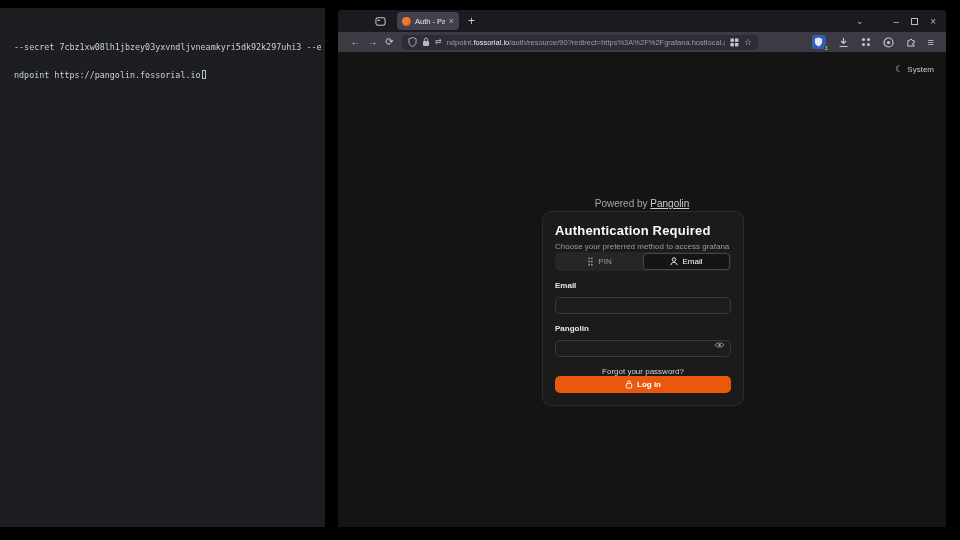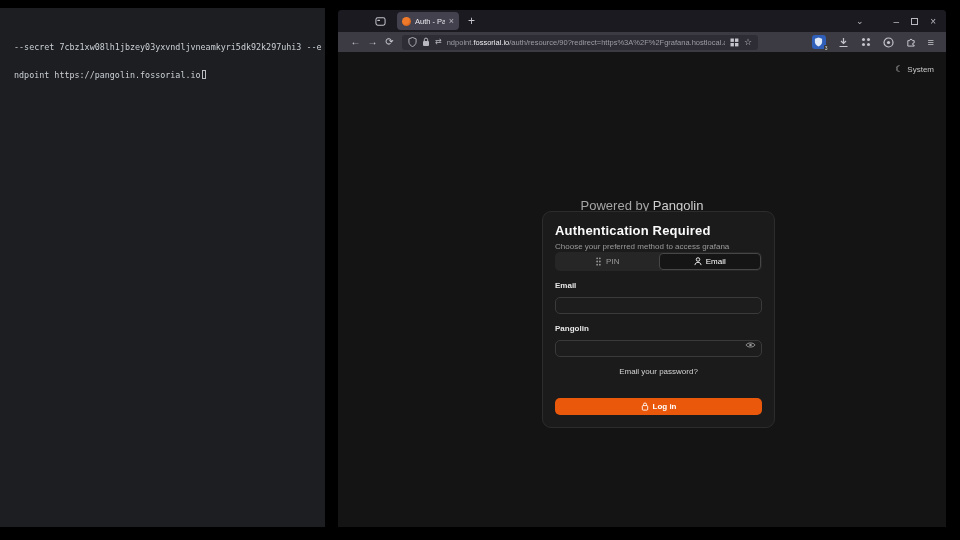--- a/index.html
+++ b/index.html
@@ -36,35 +36,35 @@
   .url .em { color:#f0eff4; }
   .star { color:#c5c4cc; font-size:9px; line-height:1; }
   .tool-right { margin-left:auto; display:flex; align-items:center; gap:12px; padding-right:3px; }
   .ublock { position:relative; width:14px; height:14px; border-radius:3px; background:#2f5fb8; display:flex; align-items:center; justify-content:center; }
   .ublock-badge { position:absolute; right:-3px; bottom:-2px; background:#3a3a3a; color:#ddd; font-size:5px; padding:0 1px; border-radius:1px; }
   .menu { color:#c5c4cc; font-size:11px; line-height:1; }
 
   .content { position:absolute; top:42px; left:0; right:0; bottom:0; background:#141414; }
   .theme { position:absolute; top:12px; right:12px; display:flex; align-items:center; gap:4px; color:#c9c9c9; font-size:8px; }
   .moon { font-size:9px; }
-  .powered { position:absolute; top:146px; left:0; width:100%; text-align:center; font-size:13px; color:#a5a5a5; }
+  .powered { position:absolute; top:146px; left:0; width:100%; text-align:center; font-size:10px; color:#a5a5a5; }
   .powered a { color:#cfcfcf; text-decoration:underline; }
 
-  .card { position:absolute; left:204px; top:159px; width:233px; background:#1b1b1b; border:1px solid #2c2c2c; border-radius:9px; padding:11px 12px 12px; }
+  .card { position:absolute; left:204px; top:159px; width:202px; background:#1b1b1b; border:1px solid #2c2c2c; border-radius:9px; padding:11px 12px 12px; }
   .card-title { font-size:13px; font-weight:bold; color:#fafafa; letter-spacing:.2px; }
   .card-sub { margin-top:4px; font-size:8px; color:#9b9b9b; }
   .seg { margin-top:1px; height:19px; background:#262626; border-radius:5px; padding:1px; display:flex; }
   .segbtn { flex:1; display:flex; align-items:center; justify-content:center; gap:4px; font-size:8px; color:#9a9a9a; border-radius:4px; border:1px solid transparent; }
   .segbtn.active { background:#151515; border-color:#464646; color:#fff; }
   .flabel { margin-top:10px; font-size:8px; font-weight:bold; color:#e6e6e6; }
   .tinput { position:relative; margin-top:4px; }
   .tinput input { width:100%; height:17px; border:1px solid #3a3a3a; border-radius:5px; background:#1d1d1d; outline:none; color:#eee; font-size:8px; padding:0 6px; }
   .eye { position:absolute; right:6px; top:4px; }
   .forgot { margin-top:10px; text-align:center; font-size:8px; color:#d4d4d4; }
-  .login { margin-top:22px; width:100%; height:17px; border:none; border-radius:5px; background:#ea580c; color:#fff; font-size:8px; font-weight:bold; display:flex; align-items:center; justify-content:center; gap:4px; font-family:"Liberation Sans", sans-serif; }
+  .login { margin-top:0; width:100%; height:17px; border:none; border-radius:5px; background:#ea580c; color:#fff; font-size:8px; font-weight:bold; display:flex; align-items:center; justify-content:center; gap:4px; font-family:"Liberation Sans", sans-serif; }
 </style>
 </head>
 <body>
 
 <div class="screen">
 
   <div class="terminal">
     <div class="term-body"><br>
 <span>--secret 7cbz1xw08lh1jbzey03yxvndljvneamkyri5dk92k297uhi3 --e</span><br>
 <span>ndpoint https://pangolin.fossorial.io</span><span class="cursor"></span></div>
@@ -184,21 +184,21 @@
 
         <div class="flabel">Pangolin</div>
         <div class="tinput">
           <input type="password" style="">
           <svg class="eye" width="11" height="8" viewBox="0 0 12 8">
               <path d="M1 4 C3 1 9 1 11 4 C9 7 3 7 1 4 Z" fill="none" stroke="#9a9a9a" stroke-width="1"></path>
               <circle cx="6" cy="4" r="1.4" fill="#9a9a9a"></circle>
             </svg>
         </div>
 
-        <div class="forgot">Email your password?</div>
+        <div class="forgot">Forgot your password?</div>
 
         <button class="login">
           <svg width="8" height="9" viewBox="0 0 8 10">
               <rect x="1" y="4" width="6" height="5" rx="1" fill="none" stroke="#ffffff" stroke-width="1"></rect>
               <path d="M2.3 4 V2.8 A1.7 1.7 0 0 1 5.7 2.8 V4" fill="none" stroke="#ffffff" stroke-width="1"></path>
             </svg>
           <span>Log in</span>
         </button>
       </div>
 

